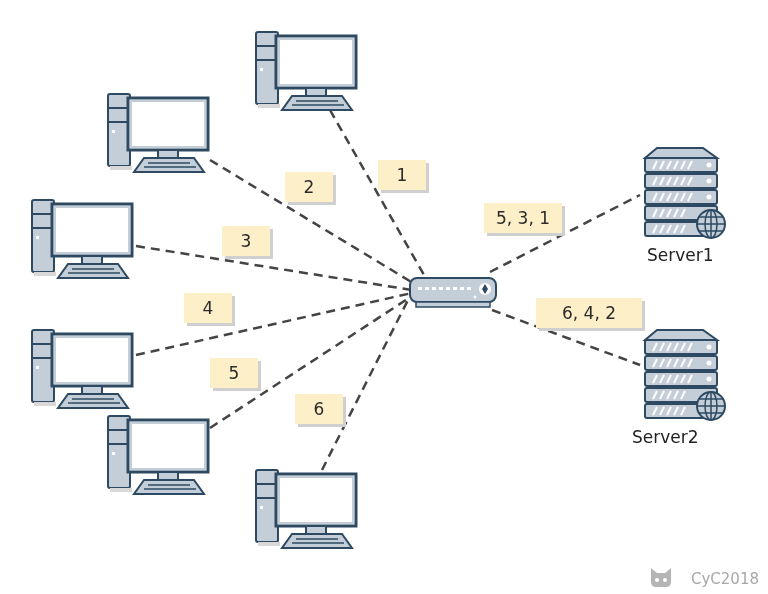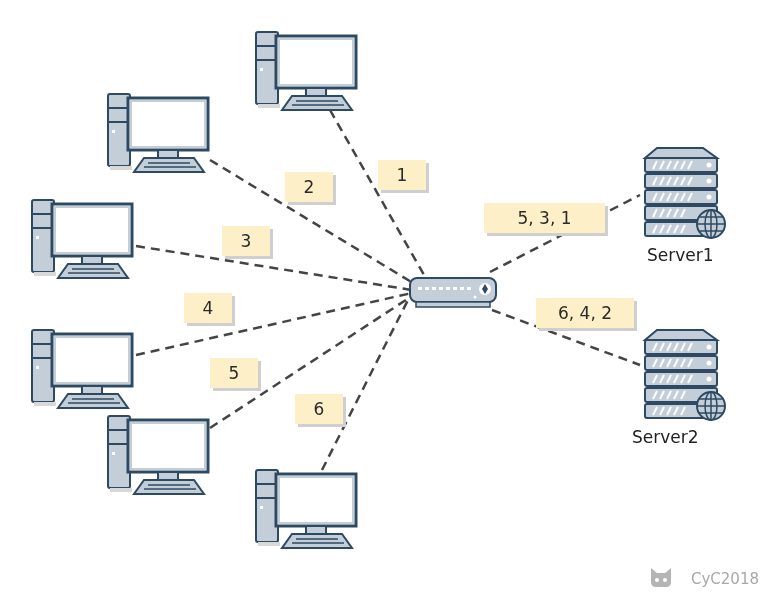--- a/index.html
+++ b/index.html
@@ -99,22 +99,22 @@
   <use href="#srv" x="645" y="148"></use>
   <use href="#srv" x="645" y="330"></use>
 </svg>
 
 <div class="lbl" style="left:378px;top:160px;width:48px;">1</div>
 <div class="lbl" style="left:285px;top:172px;width:48px;">2</div>
 <div class="lbl" style="left:222px;top:226px;width:48px;">3</div>
 <div class="lbl" style="left:184px;top:293px;width:48px;">4</div>
 <div class="lbl" style="left:210px;top:358px;width:48px;">5</div>
 <div class="lbl" style="left:295px;top:394px;width:48px;">6</div>
-<div class="lbl" style="left:484px;top:203px;width:121px;">5, 3, 1</div>
-<div class="lbl" style="left:536px;top:298px;width:98px;">6, 4, 2</div>
+<div class="lbl" style="left:484px;top:203px;width:78px;">5, 3, 1</div>
+<div class="lbl" style="left:536px;top:298px;width:106px;">6, 4, 2</div>
 
 <div class="srv-name" style="left:647px;top:245px;text-align:center;">Server1</div>
 <div class="srv-name" style="left:632px;top:427px;">Server2</div>
 
 <div class="wm">
   <svg width="26" height="22" viewBox="0 0 26 22">
     <path d="M3,2 L9,7 L17,7 L23,2 L23,16 Q23,21 18,21 L8,21 Q3,21 3,16 Z" fill="#b5b5b5"></path>
     <circle cx="9" cy="14" r="2" fill="#ffffff"></circle>
       <circle cx="17" cy="14" r="2" fill="#ffffff"></circle>
   </svg>

